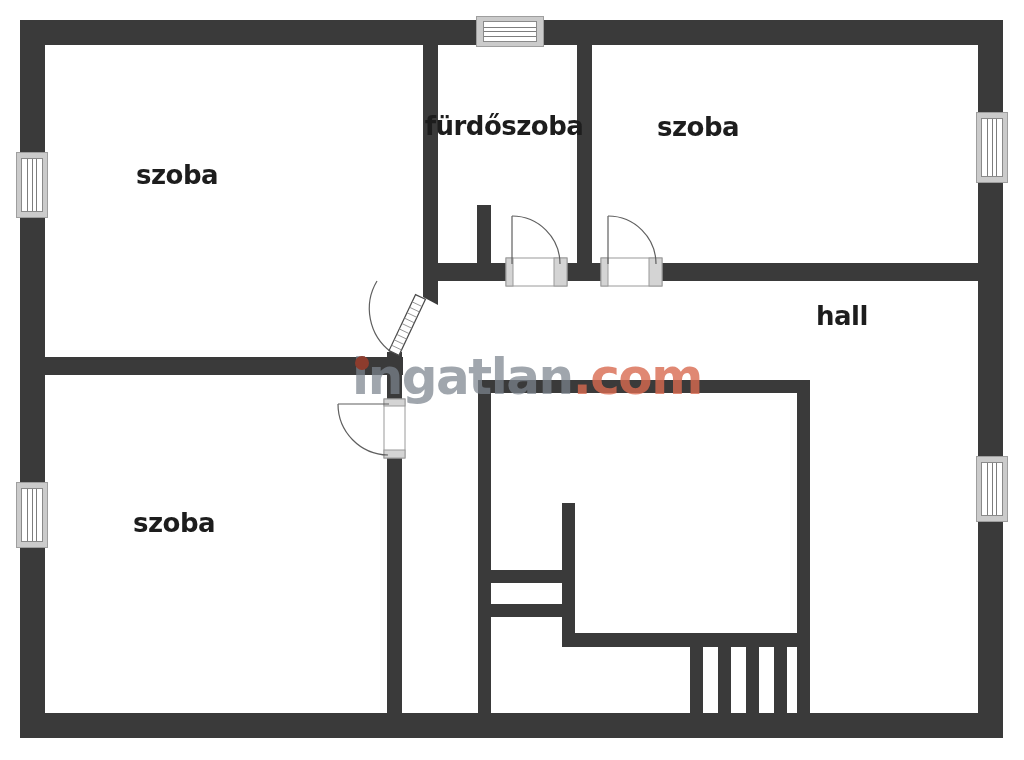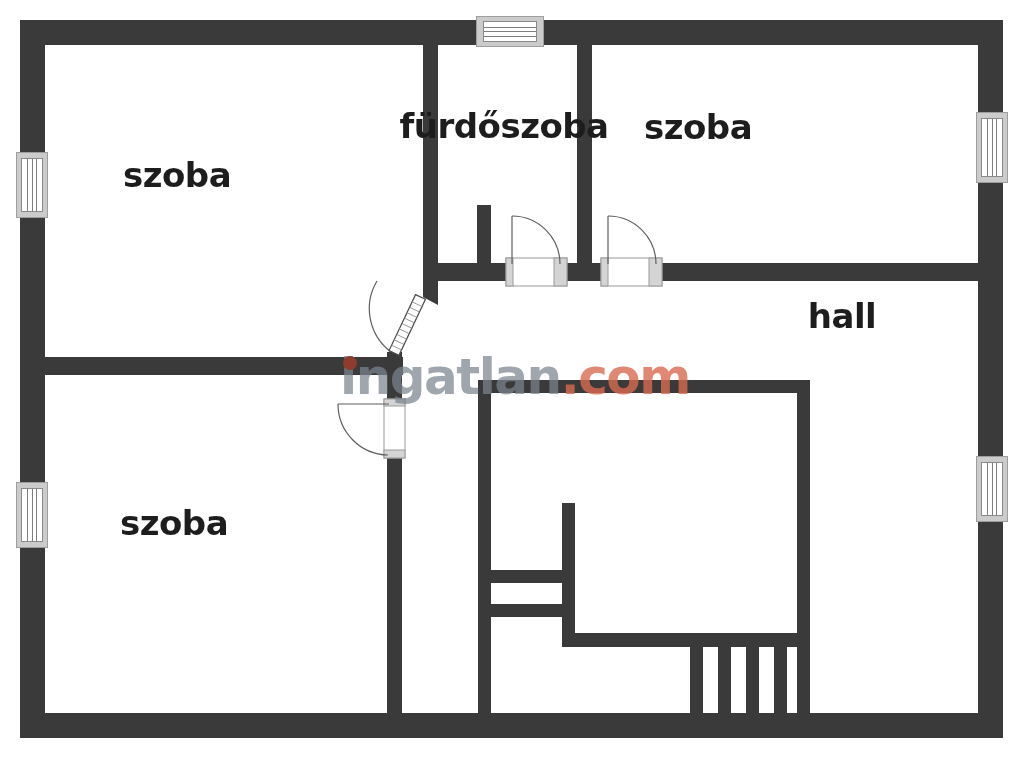--- a/index.html
+++ b/index.html
@@ -8,23 +8,23 @@
           font-family:"DejaVu Sans","Liberation Sans",sans-serif;}
   .wall{position:absolute;background:#3a3a3a;z-index:2;}
   .window{position:absolute;background:#cbcbcb;border:1px solid #9e9e9e;box-sizing:border-box;z-index:4;}
   .glazing{position:absolute;background:#ffffff;border:1px solid #8a8a8a;box-sizing:border-box;
            background-repeat:no-repeat;}
   .glz-v{background-image:linear-gradient(#7e7e7e,#7e7e7e),linear-gradient(#7e7e7e,#7e7e7e),linear-gradient(#7e7e7e,#7e7e7e);
          background-size:1px 100%;background-position:25% 0,50% 0,75% 0;}
   .glz-h{background-image:linear-gradient(#7e7e7e,#7e7e7e),linear-gradient(#7e7e7e,#7e7e7e),linear-gradient(#7e7e7e,#7e7e7e);
          background-size:100% 1px;background-position:0 25%,0 50%,0 75%;}
   .door-layer{position:absolute;left:0;top:0;z-index:6;pointer-events:none;}
-  .label{position:absolute;transform:translate(-50%,-50%);font-weight:700;font-size:34px;
+  .label{position:absolute;transform:translate(-50%,-50%);font-weight:700;font-size:26px;
          letter-spacing:-0.5px;color:#1d1d1d;white-space:nowrap;z-index:8;}
-  .watermark{position:absolute;left:340px;top:352px;z-index:12;font-weight:700;font-size:50px;
+  .watermark{position:absolute;left:352px;top:352px;z-index:12;font-weight:700;font-size:50px;
              line-height:50px;letter-spacing:-1.5px;white-space:nowrap;}
   .wm-brand{color:rgba(124,131,141,0.72);}
   .wm-tld{color:rgba(216,106,80,0.80);}
   .wm-dot{position:absolute;left:3px;top:4px;width:14px;height:14px;border-radius:50%;
           background:#8d3c2d;}
 </style>
 </head>
 <body>
 
 <div class="canvas">

